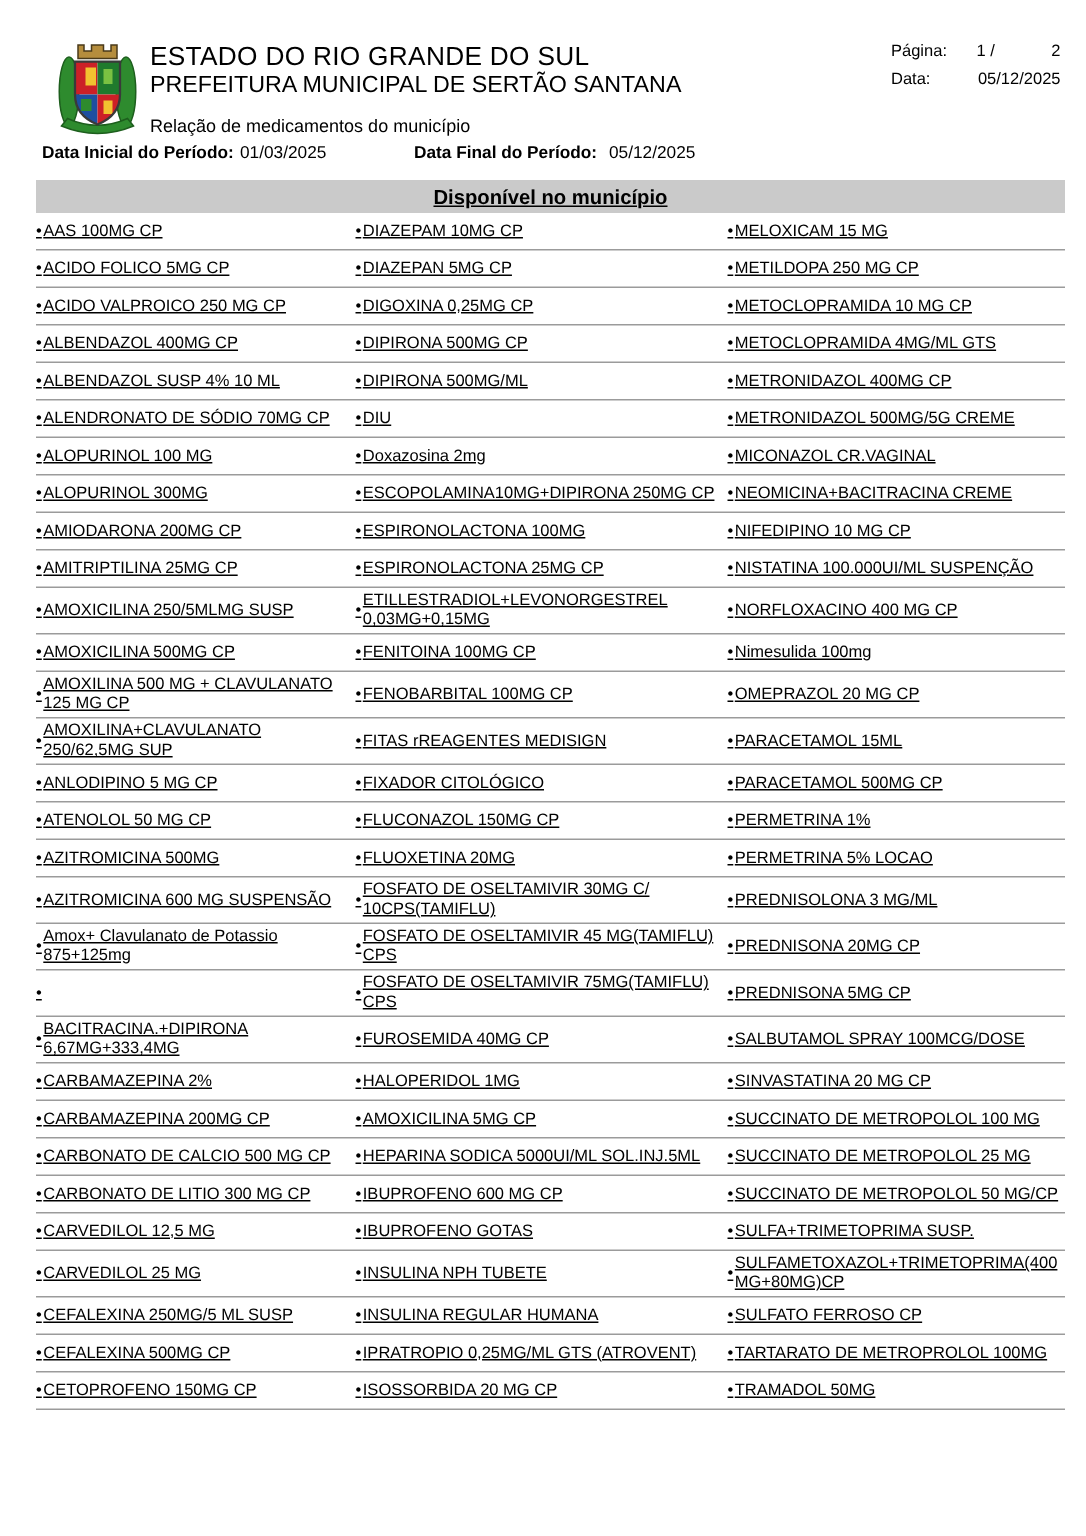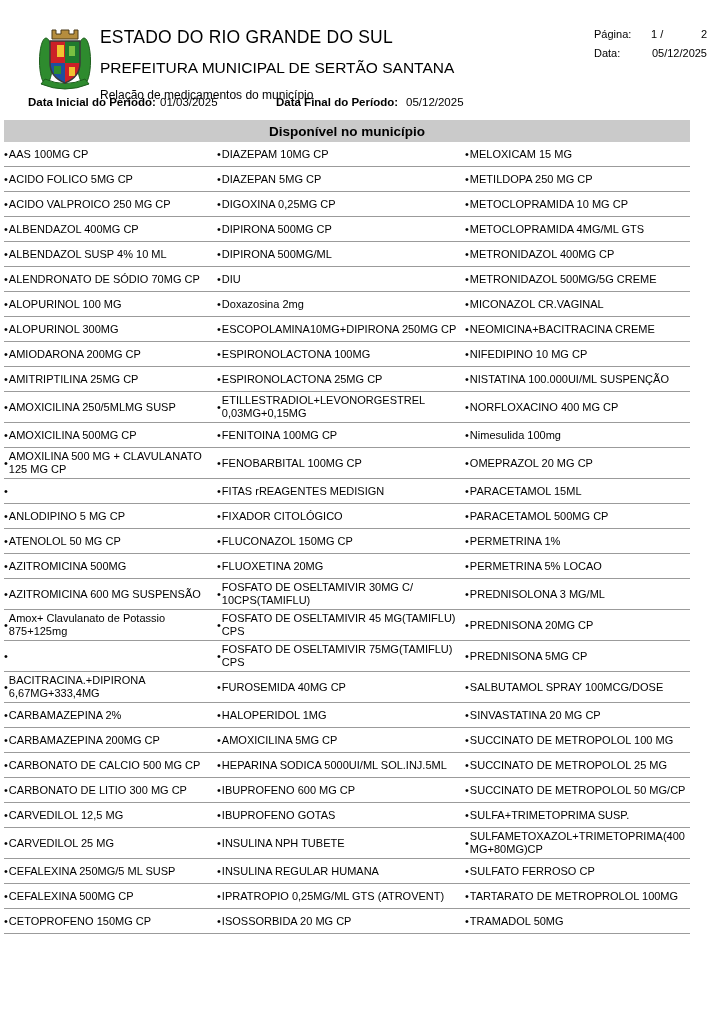--- a/index.html
+++ b/index.html
@@ -10,36 +10,36 @@
     width:724px; height:1024px;
     background:#fff;
     overflow:hidden;
     padding-left:47px;
   }
 
   
   .logo { position:absolute; left:34px; top:26px; width:62px; height:66px; }
   .title-block { position:absolute; left:100px; top:27px; }
   .state-title   { font-size:17.5px; letter-spacing:0.2px; }
-  .muni-title    { font-size:15.5px; margin-top:11px; }
+  .muni-title    { font-size:15.5px; margin-top:0; }
   .report-title  { font-size:12px;  margin-top:11px; }
 
   .page-info { position:absolute; left:594px; top:28px; width:113px; font-size:11px; }
   .pi-row { display:flex; justify-content:space-between; margin-bottom:7px; }
   .pi-val-split { display:flex; justify-content:space-between; width:56px; }
 
   
   .period { position:absolute; left:0; top:96px; width:724px; font-size:11.5px; }
   .p-lab1 { position:absolute; left:28px;  font-weight:bold; }
   .p-val1 { position:absolute; left:160px; }
   .p-lab2 { position:absolute; left:276px; font-weight:bold; }
   .p-val2 { position:absolute; left:406px; }
 
   
-  .med-table { position:absolute; left:4px; top:120px; width:686px; }
+  .med-table { position:absolute; left:24px; top:120px; width:686px;text-decoration:underline; }
   .section-bar {
     height:22px; background:#cacaca;
     display:flex; align-items:center; justify-content:center;
     font-size:13.5px; font-weight:bold;
   }
   .med-row { display:flex; border-bottom:1px solid #9b9b9b; min-height:25px; }
   .med-cell {
     display:flex; align-items:center;
     padding:2px 3px 2px 0;
     font-size:11px; line-height:13px;
@@ -291,20 +291,21 @@
             <span class="med-text">FENOBARBITAL 100MG CP</span>
           </div>
           <div class="med-cell">
             <span class="bullet">•</span>
             <span class="med-text">OMEPRAZOL 20 MG CP</span>
           </div>
         </div>
         <div class="med-row">
           <div class="med-cell">
             <span class="bullet">•</span>
+            <span class="med-text">AMOXILINA+CLAVULANATO 250/62,5MG SUP</span>
           </div>
           <div class="med-cell">
             <span class="bullet">•</span>
             <span class="med-text">FITAS rREAGENTES MEDISIGN</span>
           </div>
           <div class="med-cell">
             <span class="bullet">•</span>
             <span class="med-text">PARACETAMOL 15ML</span>
           </div>
         </div>

